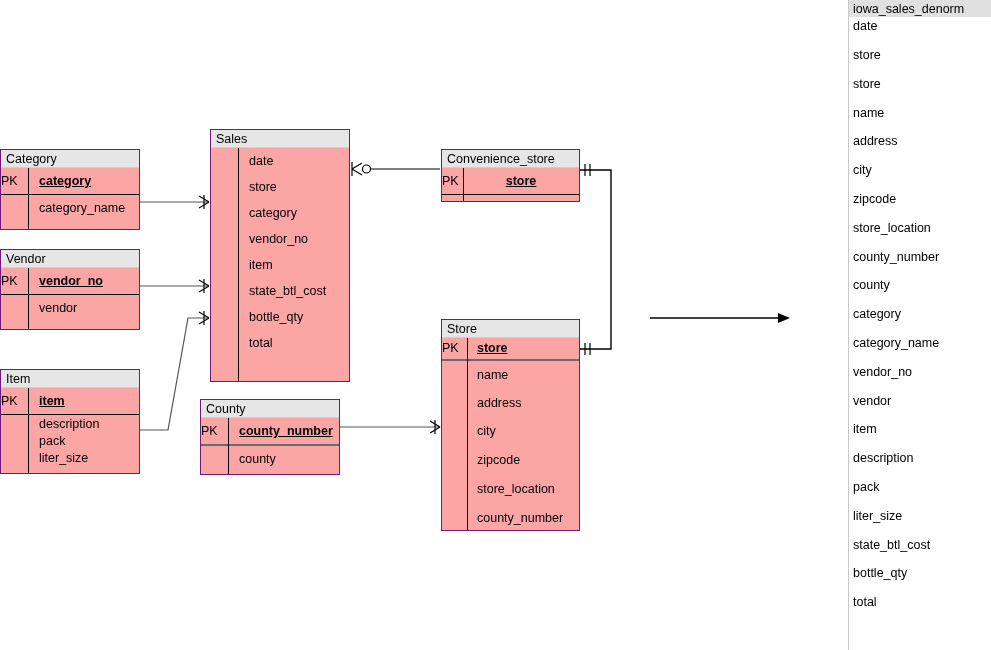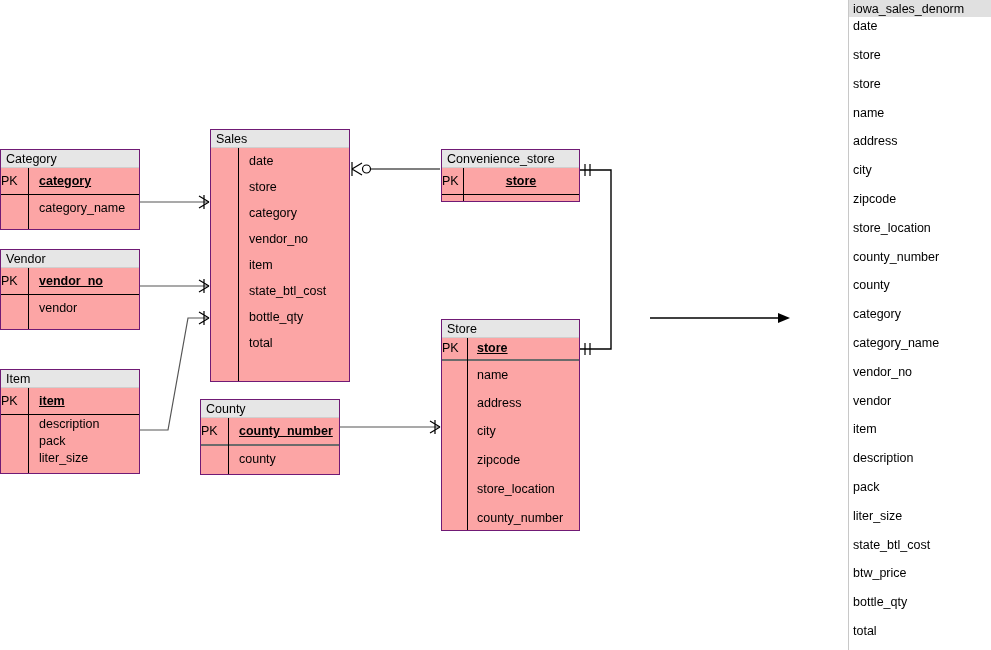--- a/index.html
+++ b/index.html
@@ -365,17 +365,16 @@
       <li class="pitem">county</li>
       <li class="pitem">category</li>
       <li class="pitem">category_name</li>
       <li class="pitem">vendor_no</li>
       <li class="pitem">vendor</li>
       <li class="pitem">item</li>
       <li class="pitem">description</li>
       <li class="pitem">pack</li>
       <li class="pitem">liter_size</li>
       <li class="pitem">state_btl_cost</li>
-      <li class="pitem">btw_price</li>
       <li class="pitem">bottle_qty</li>
       <li class="pitem">total</li>
     </ul>
 </div>
 
 </body></html>

